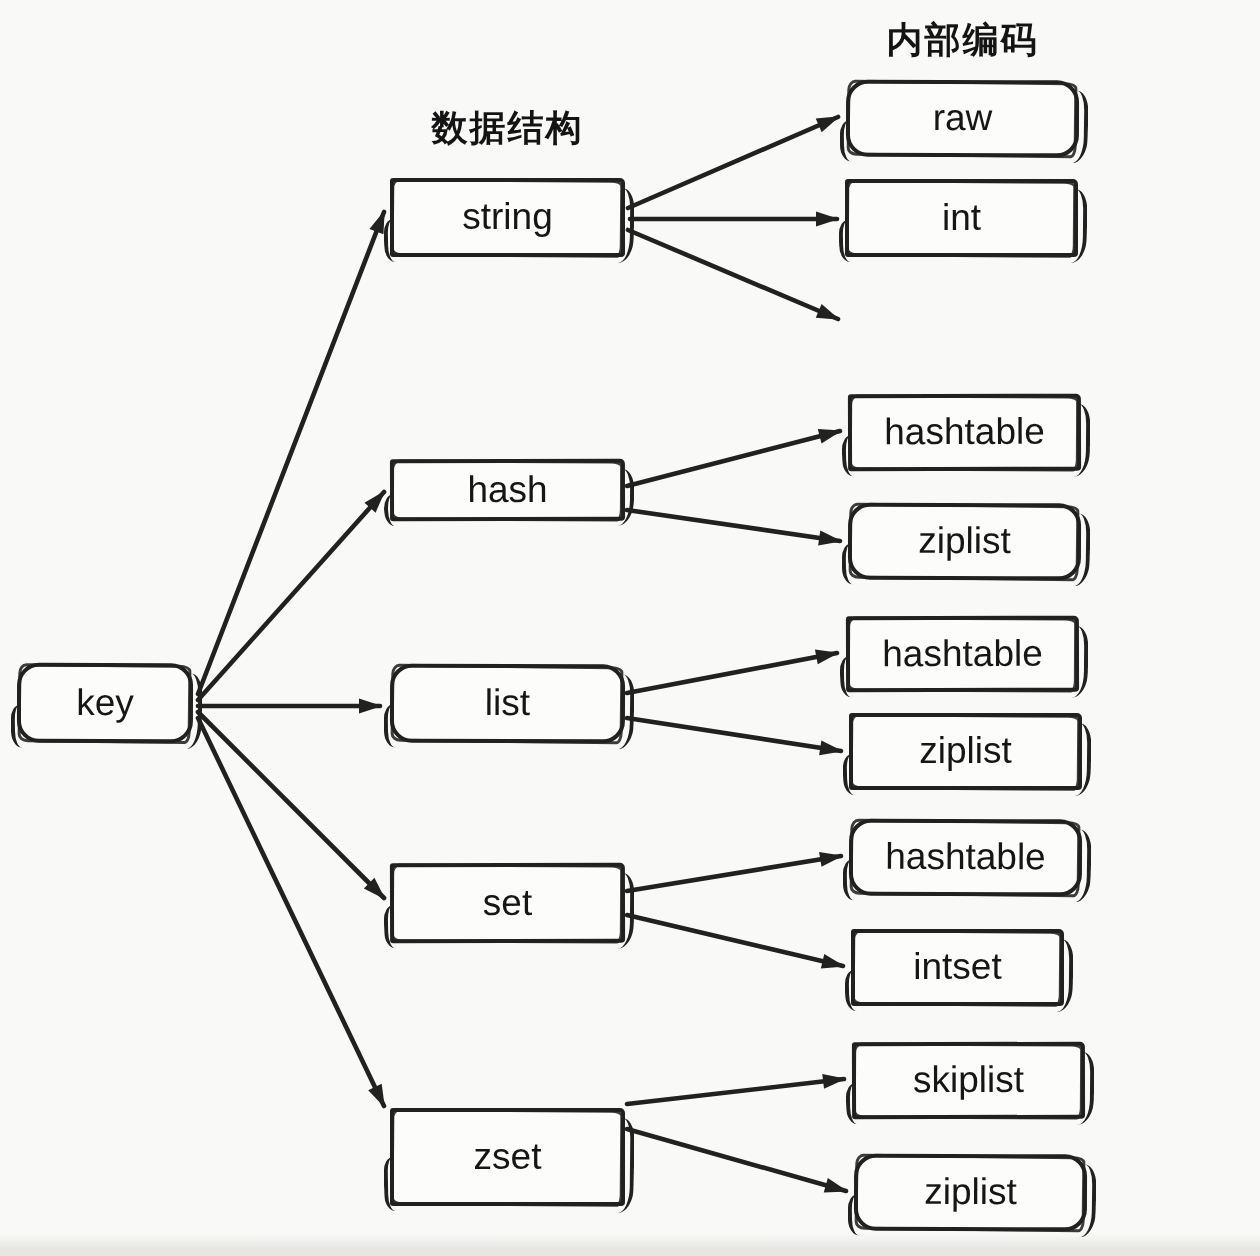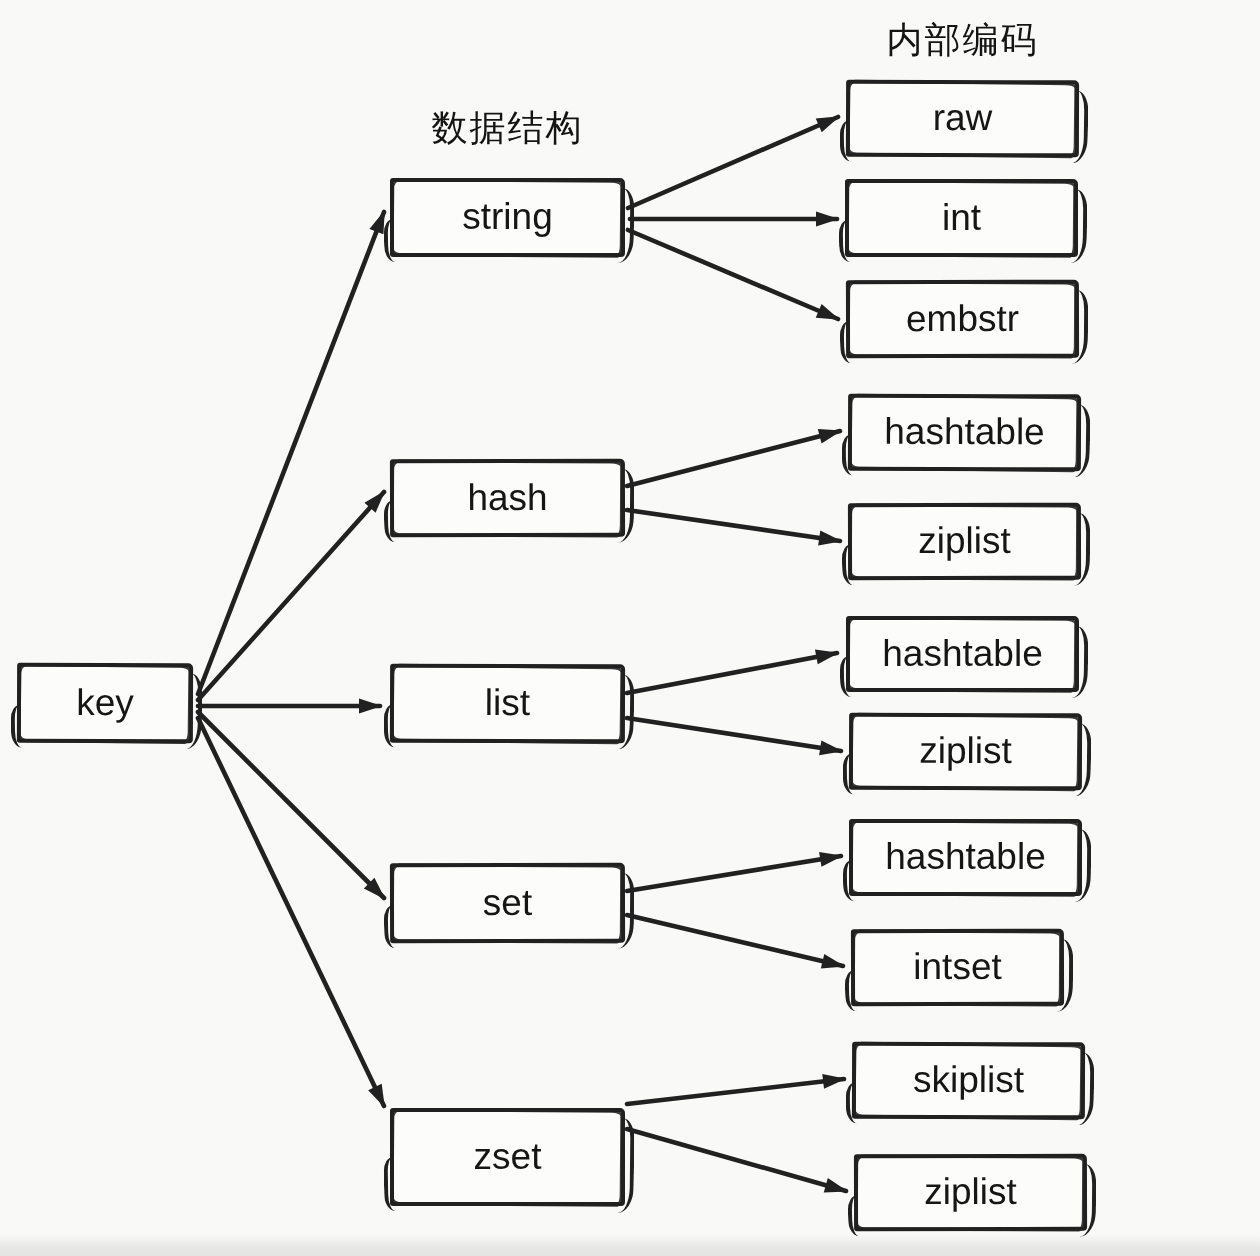--- a/index.html
+++ b/index.html
@@ -9,39 +9,39 @@
   }
   *{margin:0;padding:0;box-sizing:border-box;}
   html,body{width:1260px;height:1256px;overflow:hidden;}
   body{background:var(--bg);font-family:"Liberation Sans","DejaVu Sans",sans-serif;}
   .canvas{position:relative;width:1260px;height:1256px;background:var(--bg);}
   .floor{position:absolute;left:0;right:0;bottom:0;height:22px;
          background:linear-gradient(180deg,rgba(185,187,182,0) 0%,rgba(185,187,182,.30) 65%,rgba(201,203,198,.42) 100%);}
   .wires{position:absolute;left:0;top:0;width:1260px;height:1256px;}
   .conn{stroke:var(--ink);stroke-width:4.6;stroke-linecap:round;}
   #ah path{fill:var(--ink);}
-  .hdr{position:absolute;width:235px;text-align:center;font-size:36px;font-weight:400;
+  .hdr{position:absolute;width:235px;text-align:center;font-size:36px;font-weight:700;
        color:#141414;letter-spacing:2px;white-space:nowrap;}
   .box{position:absolute;display:flex;align-items:center;justify-content:center;
        background:var(--fill);border:4px solid var(--ink);border-radius:3px 5px 4px 3px;}
   
   .box::before{content:"";position:absolute;inset:-3px -2px -4px -3px;pointer-events:none;
        border:3px solid rgba(33,33,33,.88);
        border-radius:8px 12px 6px 10px / 10px 6px 12px 8px;
        transform:rotate(.45deg);}
   
   .box::after{content:"";position:absolute;top:6px;right:-13px;width:15px;height:106%;
        pointer-events:none;border-right:4.5px solid var(--ink);
        border-radius:0 12px 16px 0 / 0 20px 26px 0;transform:rotate(.6deg);}
   
   .lf{position:absolute;left:-10px;bottom:-9px;width:11px;height:60%;pointer-events:none;
       border-left:4px solid var(--ink);border-radius:10px 0 0 12px / 16px 0 0 18px;
       transform:rotate(-1deg);}
   .box:nth-of-type(odd){transform:rotate(-.15deg);}
-  .box:nth-of-type(3n){transform:rotate(.18deg);}
+  .box:nth-of-type(3n){transform:rotate(.18deg);border-radius:22px;}
   .lbl{position:relative;font-size:37px;color:#161616;line-height:1;padding-bottom:2px;}
 </style>
 </head>
 <body>
 
 <div class="canvas">
 
   <svg class="wires" viewBox="0 0 1260 1256" aria-hidden="true">
     <defs>
       <marker id="ah" markerUnits="userSpaceOnUse" markerWidth="26" markerHeight="18" refX="22" refY="8.5" orient="auto">
@@ -77,21 +77,21 @@
 
   <div class="box" style="left:17px;top:663px;width:176px;height:80px">
     <span class="lf"></span>
     <span class="lbl">key</span>
   </div>
 
   <div class="box" style="left:390px;top:178px;width:235px;height:79px">
     <span class="lf"></span>
     <span class="lbl">string</span>
   </div>
-  <div class="box" style="left:390px;top:459px;width:235px;height:78px">
+  <div class="box" style="left:390px;top:459px;width:235px;height:62px">
     <span class="lf"></span>
     <span class="lbl">hash</span>
   </div>
   <div class="box" style="left:390px;top:664px;width:235px;height:79px">
     <span class="lf"></span>
     <span class="lbl">list</span>
   </div>
   <div class="box" style="left:390px;top:863px;width:235px;height:80px">
     <span class="lf"></span>
     <span class="lbl">set</span>
@@ -101,24 +101,20 @@
     <span class="lbl">zset</span>
   </div>
 
   <div class="box" style="left:846px;top:80px;width:233px;height:77px">
     <span class="lf"></span>
     <span class="lbl">raw</span>
   </div>
   <div class="box" style="left:845px;top:179px;width:233px;height:78px">
     <span class="lf"></span>
     <span class="lbl">int</span>
-  </div>
-  <div class="box" style="left:846px;top:280px;width:233px;height:78px">
-    <span class="lf"></span>
-    <span class="lbl">embstr</span>
   </div>
 
   <div class="box" style="left:848px;top:394px;width:233px;height:77px">
     <span class="lf"></span>
     <span class="lbl">hashtable</span>
   </div>
   <div class="box" style="left:848px;top:503px;width:233px;height:77px">
     <span class="lf"></span>
     <span class="lbl">ziplist</span>
   </div>

